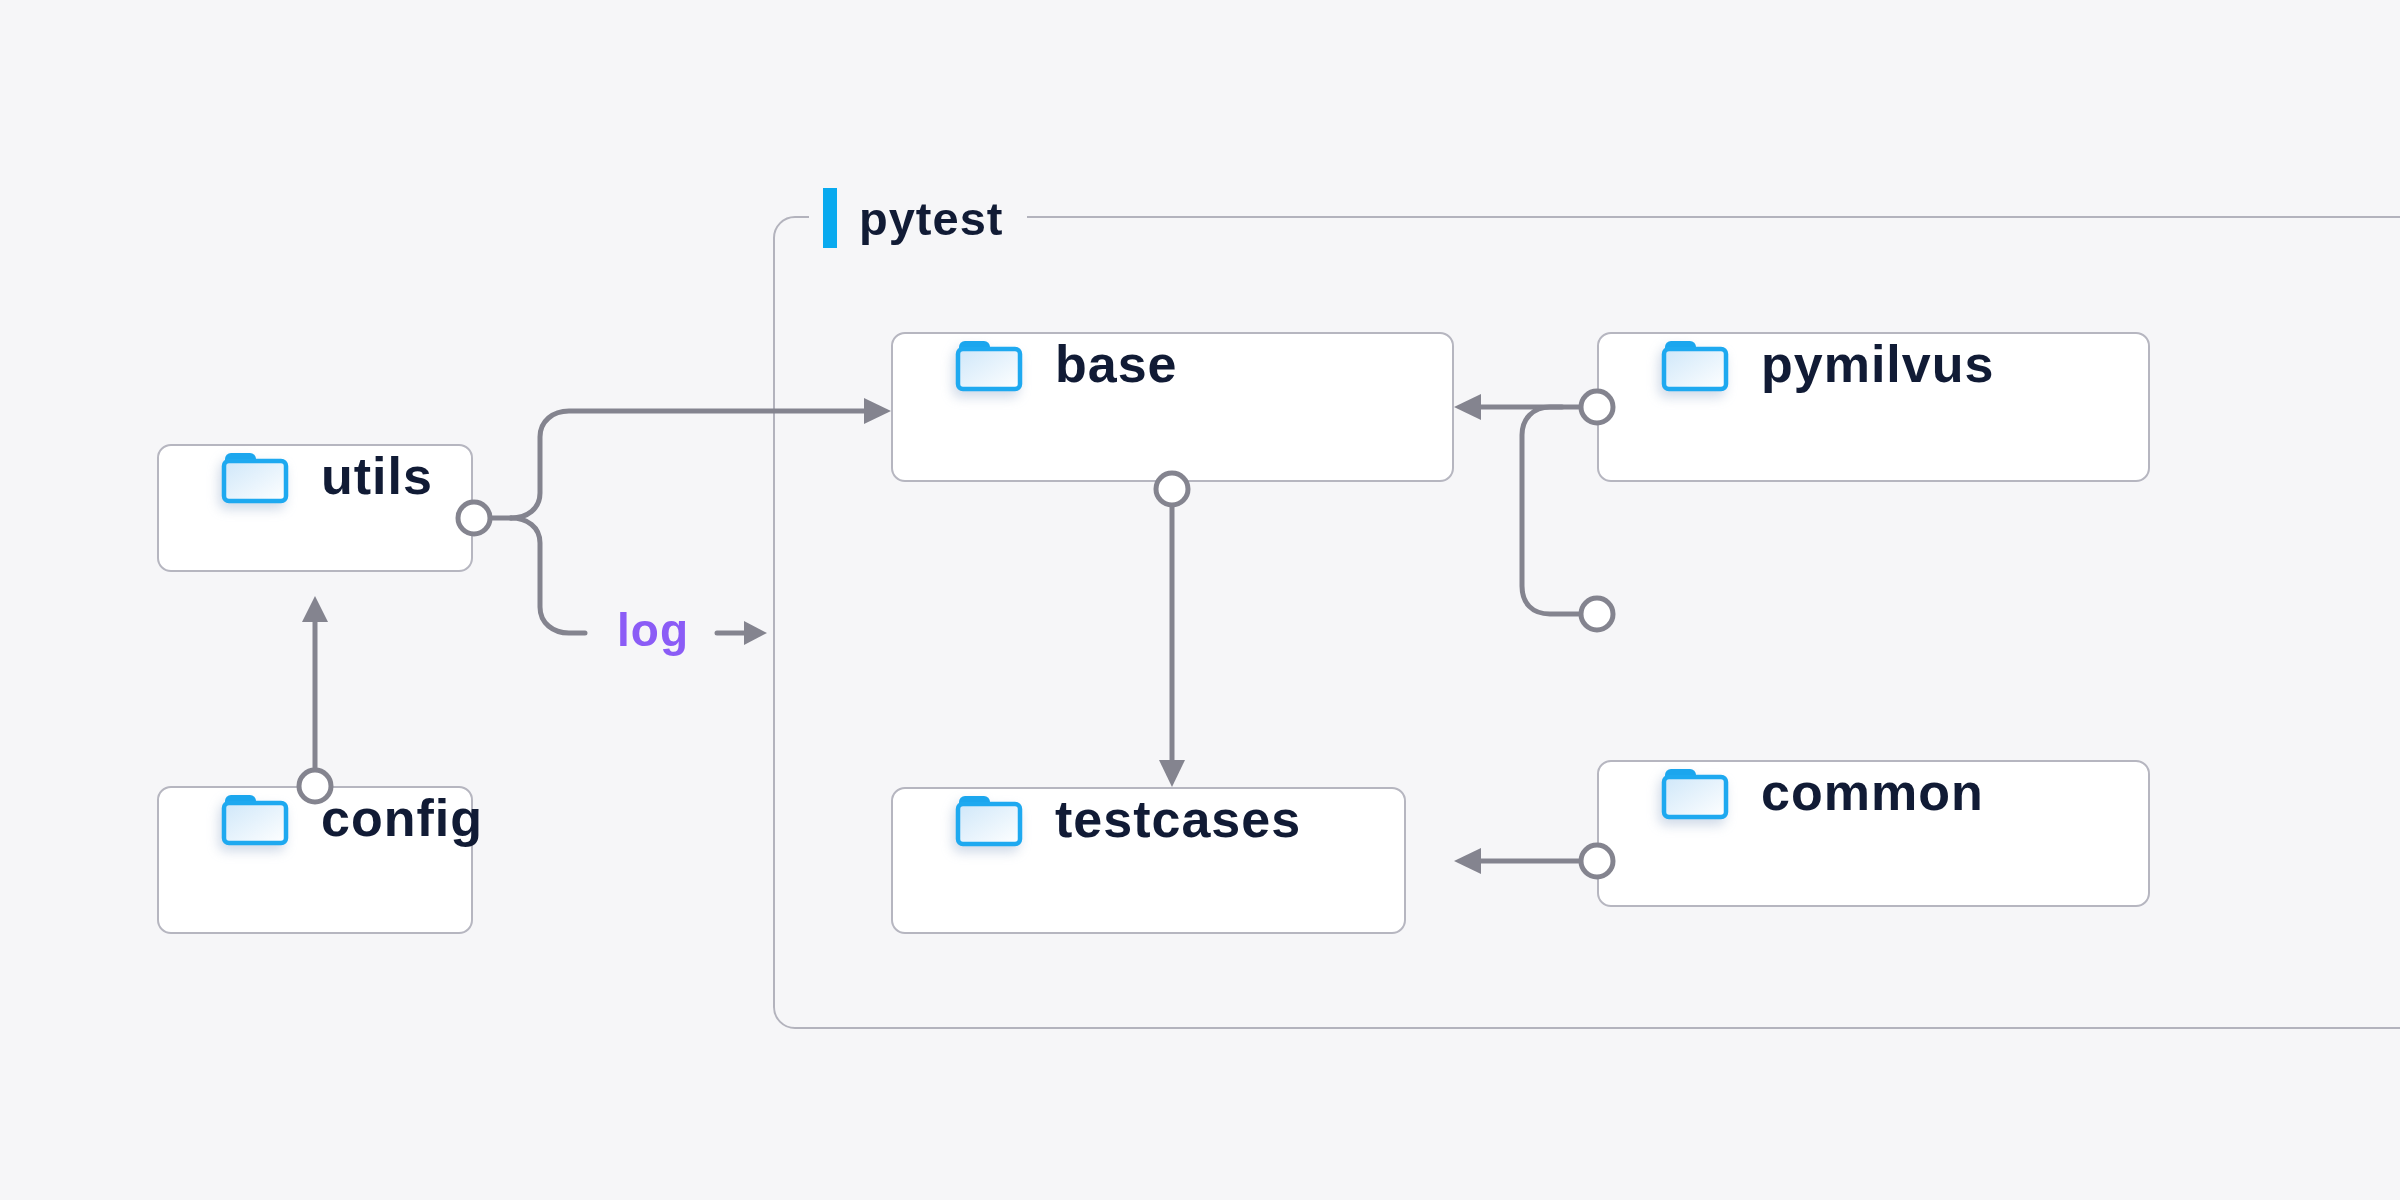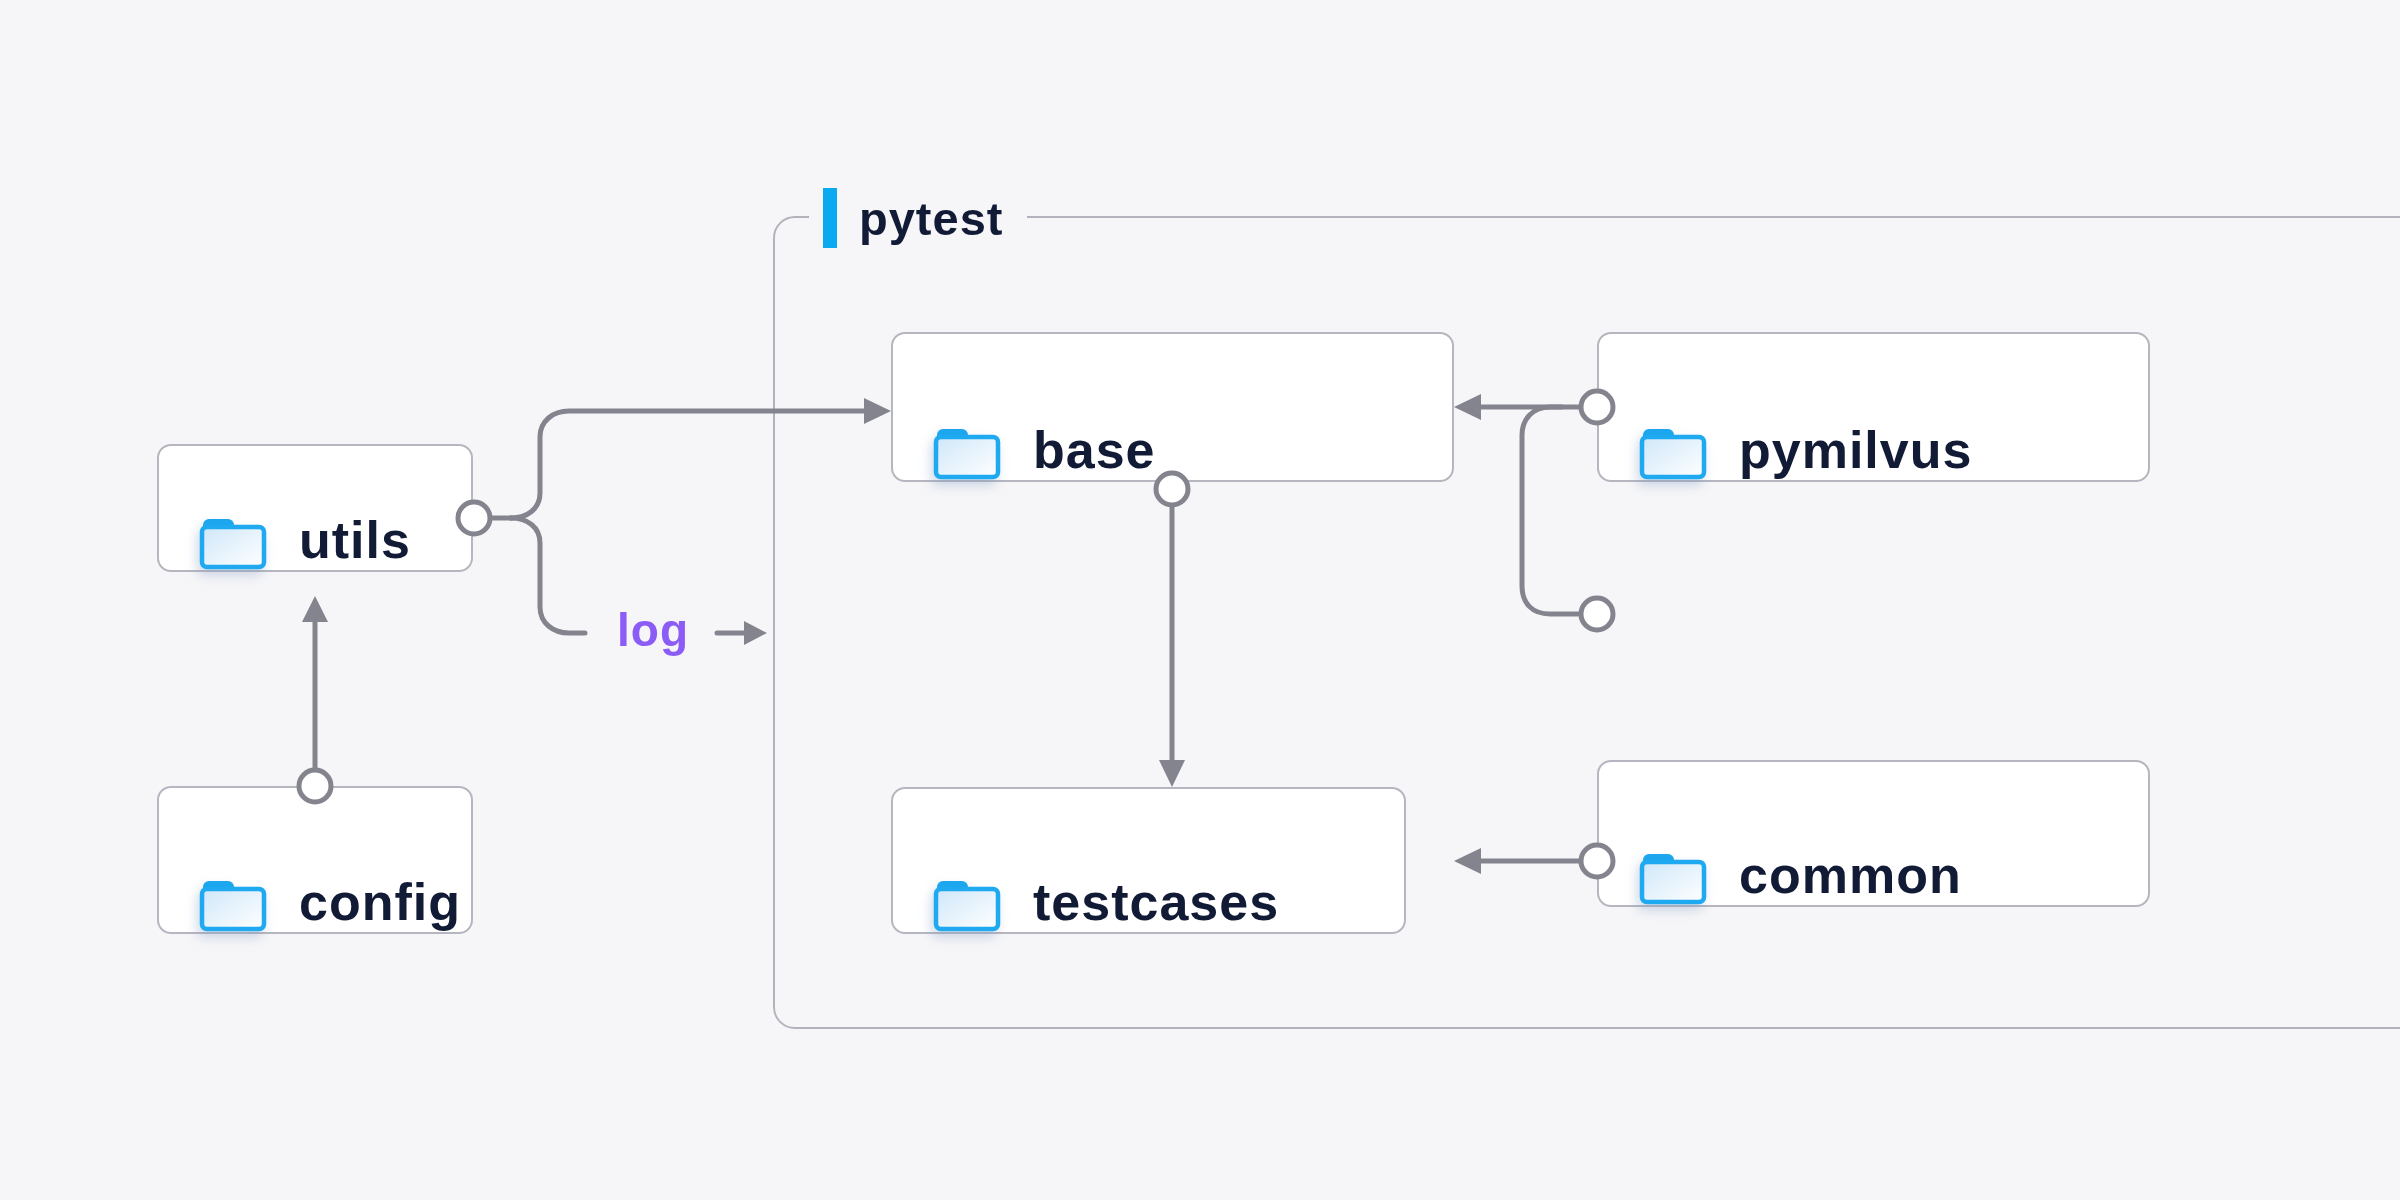--- a/index.html
+++ b/index.html
@@ -27,21 +27,21 @@
     background:#09aaef;margin-right:22px;
   }
   .group-title{
     font-size:47px;font-weight:700;color:#111b35;letter-spacing:1px;
   }
 
   
   .node{
     position:absolute;box-sizing:border-box;
     background:#ffffff;border:2px solid #b6b6c0;border-radius:14px;
-    display:flex;align-items:flex-end;padding-left:38px;
+    display:flex;align-items:flex-start;padding-left:60px;
     z-index:2;
   }
   .folder{display:inline-flex;width:72px;height:58px;margin-right:30px;
     filter:drop-shadow(-3px 6px 6px rgba(120,150,190,.35));}
   .folder svg{width:72px;height:58px;}
   .nlabel{font-size:52px;font-weight:700;color:#111b35;letter-spacing:1px;}
 
   
   svg.connectors{position:absolute;left:0;top:0;z-index:3;pointer-events:none;}
 

